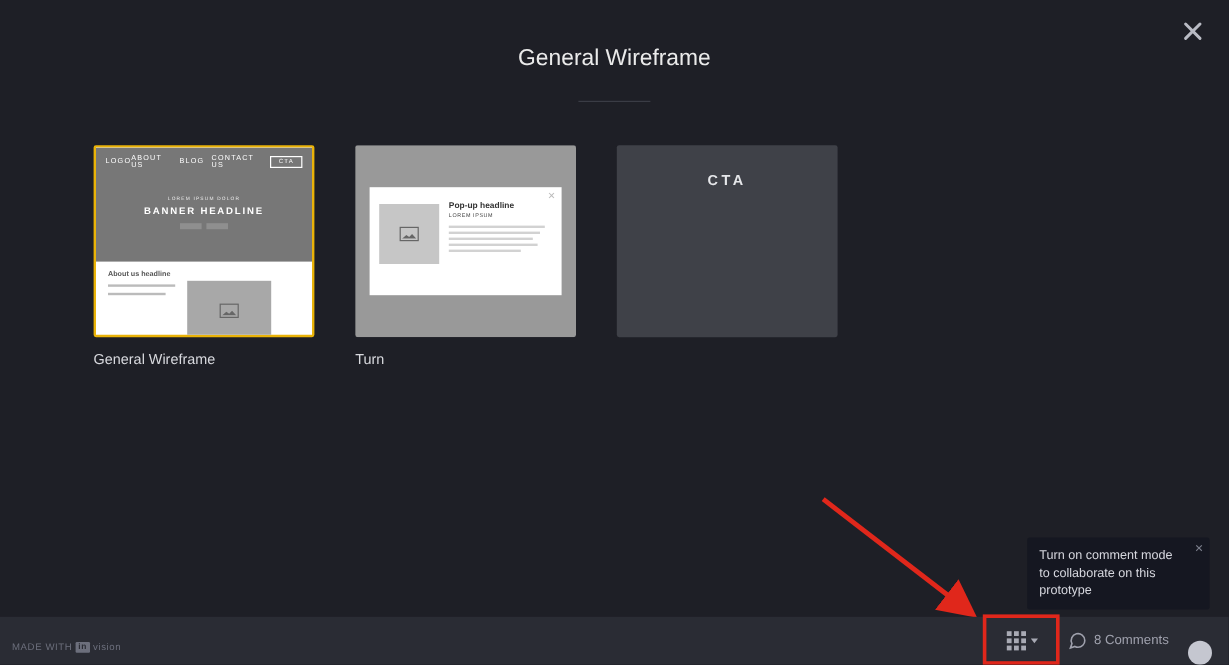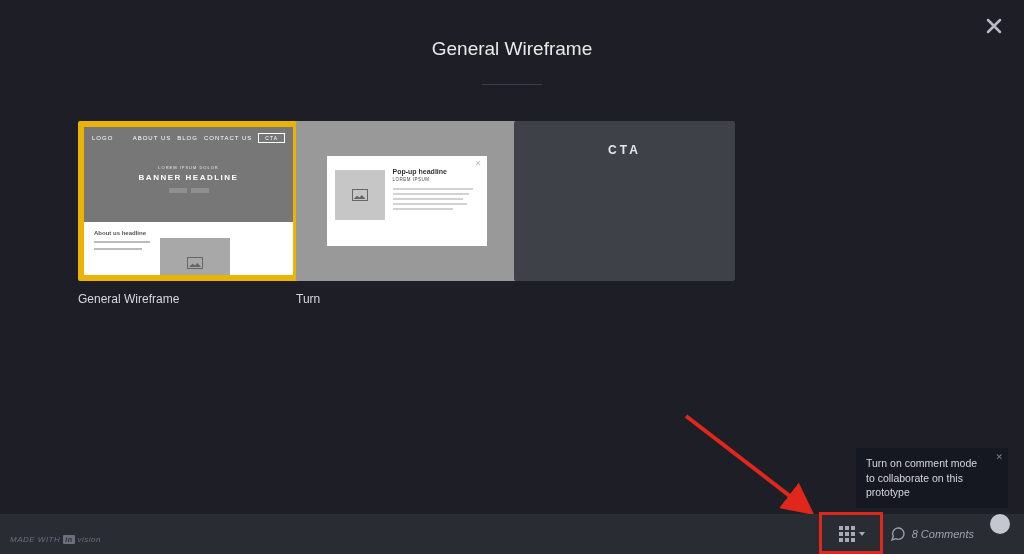--- a/index.html
+++ b/index.html
@@ -38,29 +38,29 @@
       line-height: 1;
     }
     .close-btn svg { display: block; }
     .gallery {
       display: flex;
       gap: 22px;
       padding: 36px 78px 0 78px;
     }
     .card { width: 196px; }
     .thumb {
-      width: 221px;
+      width: 184px;
       height: 160px;
       border-radius: 2px;
       overflow: hidden;
       position: relative;
       background: #fff;
       cursor: pointer;
     }
-    .thumb.selected { border: 6px solid #eab308; }
+    .thumb.selected { border: 2px solid #eab308; }
     .thumb-label {
       margin-top: 11px;
       font-size: 12px;
       color: #d8d9de;
     }
 
     
     .t1-top { background: #777; height: 95px; color: #fff; }
     .t1-nav { display: flex; justify-content: space-between; align-items: center; padding: 6px 8px; font-size: 6px; letter-spacing: 1px; }
     .t1-nav-right { display: flex; gap: 6px; align-items: center; }
@@ -97,22 +97,21 @@
 
     
     .bottombar {
       position: absolute;
       bottom: 0;
       left: 0;
       right: 0;
       height: 40px;
       background: #2a2c34;
       display: flex;
-      align-items: flex-start;
-      font-style: italic;
+      align-items: flex-end;
     }
     .made-with {
       position: absolute;
       left: 10px;
       bottom: 10px;
       color: #6c6f7c;
       font-size: 8px;
       letter-spacing: 0.5px;
       display: flex;
       align-items: center;

